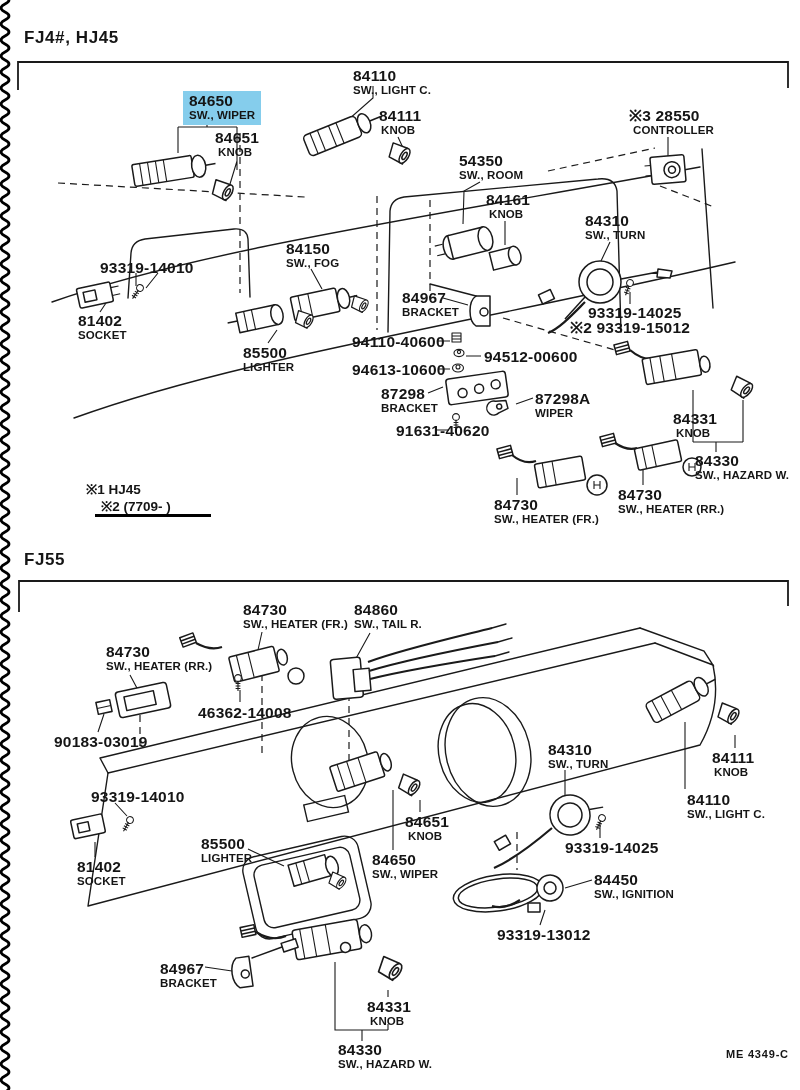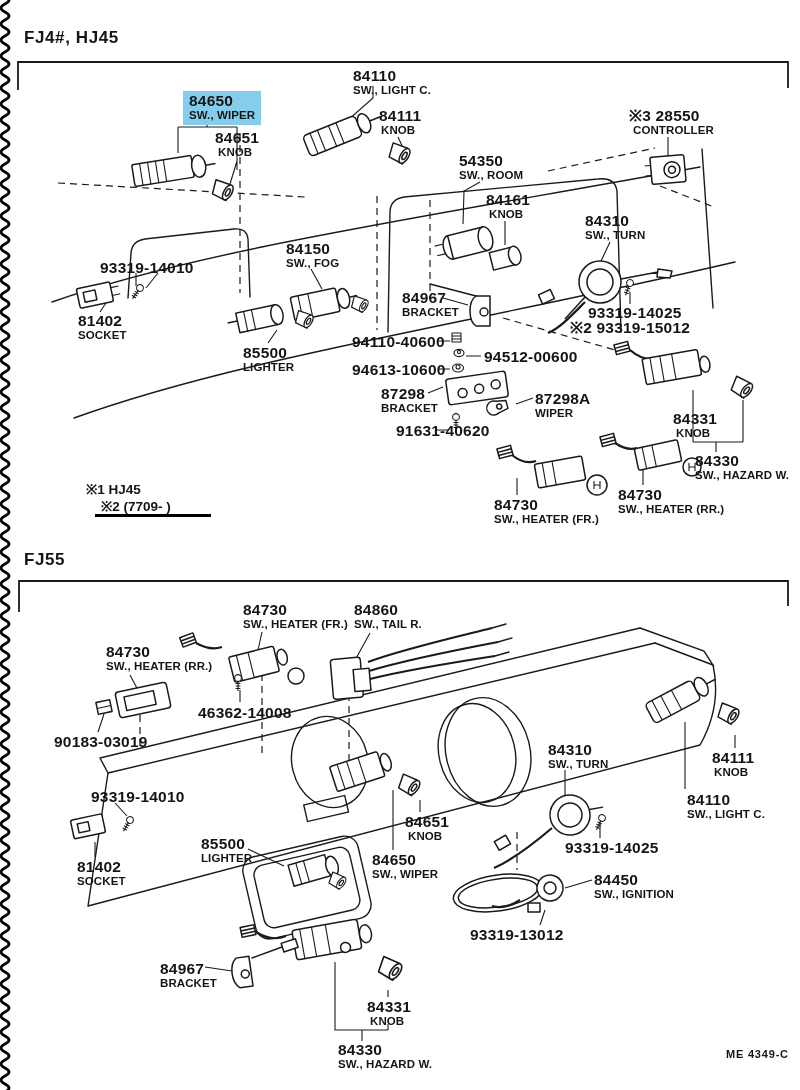--- a/index.html
+++ b/index.html
@@ -562,21 +562,21 @@
   <div class="part-label" style="left: 565px; top: 840px;">
     <div class="num">93319-14025</div>
 
   </div>
 
   <div class="part-label" style="left: 594px; top: 872px;">
     <div class="num">84450</div>
     <div class="cap">SW., IGNITION</div>
   </div>
 
-  <div class="part-label" style="left: 470px; top: 927px;">
+  <div class="part-label" style="left: 497px; top: 927px;">
     <div class="num">93319-13012</div>
 
   </div>
 
   <div class="part-label" style="left: 160px; top: 961px;">
     <div class="num">84967</div>
     <div class="cap">BRACKET</div>
   </div>
 
   <div class="part-label" style="left: 367px; top: 999px;">

